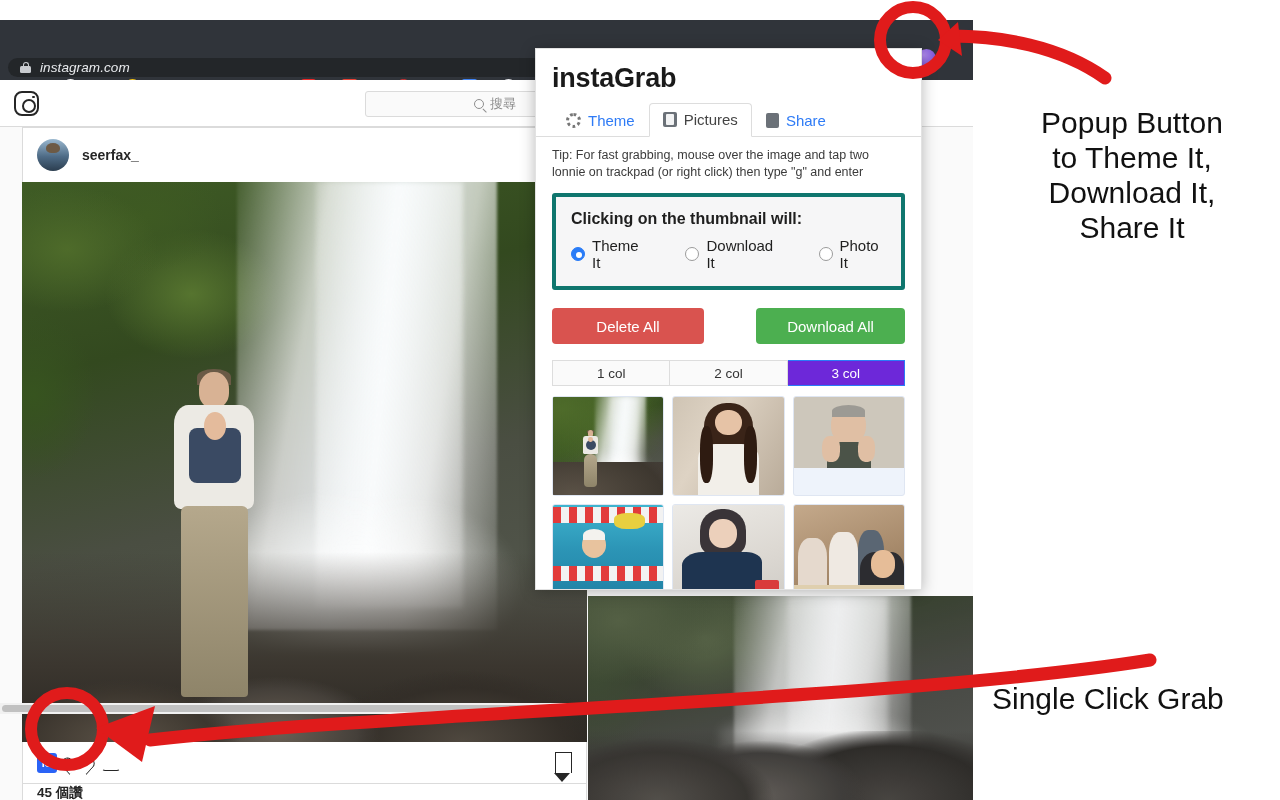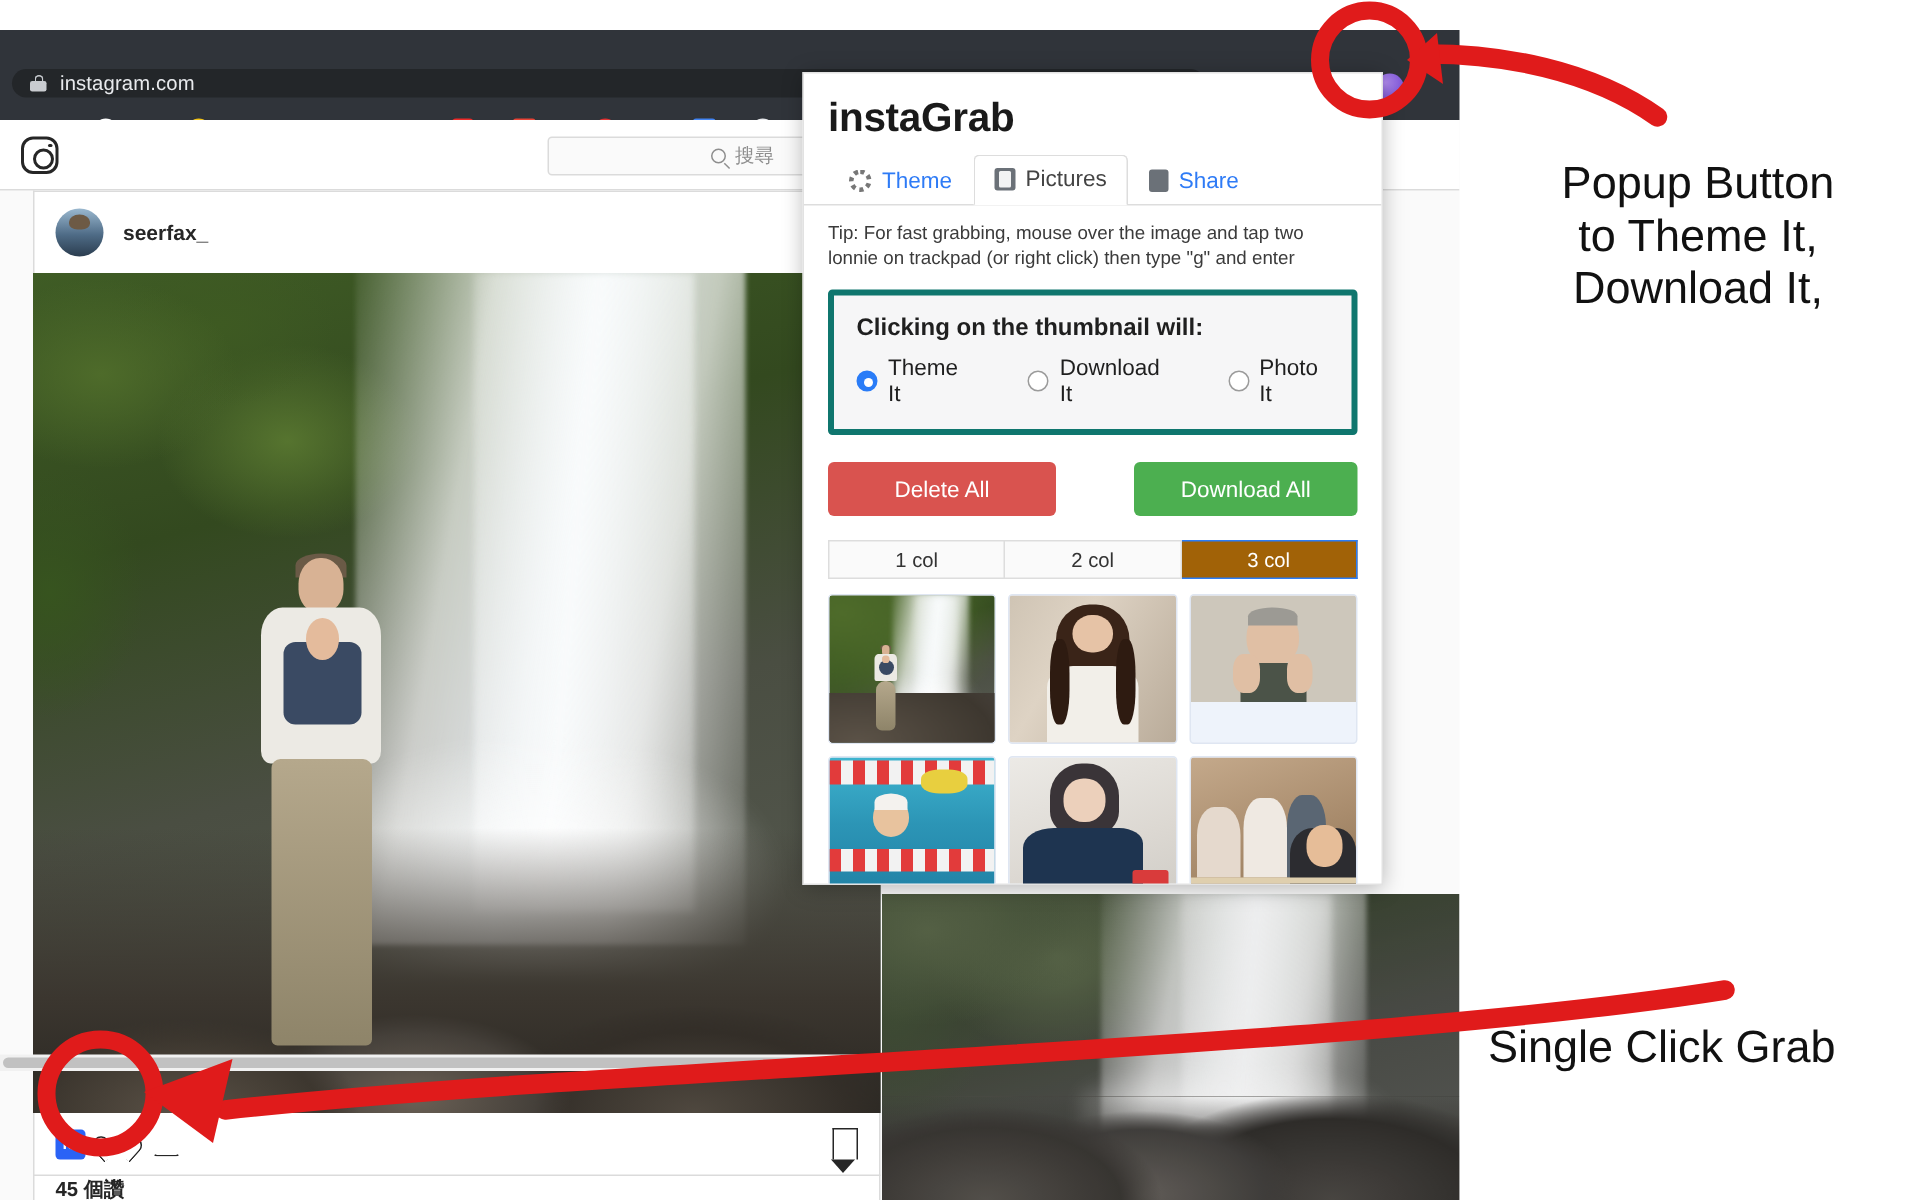--- a/index.html
+++ b/index.html
@@ -3,23 +3,23 @@
 <meta charset="utf-8">
 <style>
   * { box-sizing: border-box; margin:0; padding:0; }
   html,body { width:1280px; height:800px; overflow:hidden; background:#fff;
     font-family:"Liberation Sans", sans-serif; }
   #stage { position:relative; width:1280px; height:800px; background:#fff; }
 
   
   .chrome { position:absolute; left:0; top:20px; width:973px; height:60px;
             background:#30343a; }
-  .omnibar { position:absolute; left:8px; top:26px; width:795px; height:19px;
+  .omnibar { position:absolute; left:8px; top:38px; width:795px; height:19px;
              background:#232629; border-radius:13px; display:flex; align-items:center;
-             padding:0 12px; }
+             padding:0 12px;font-style:italic; }
   .lock { width:11px; height:11px; position:relative; flex:0 0 auto; margin-right:9px; }
   .lock .body { position:absolute; left:0; bottom:0; width:11px; height:7px;
                 background:#c9ccd0; border-radius:1.5px; }
   .lock .sh { position:absolute; left:2.5px; top:0; width:6px; height:6px;
               border:1.6px solid #c9ccd0; border-bottom:none;
               border-radius:3px 3px 0 0; }
   .urltext { color:#e8eaed; font-size:13.5px; letter-spacing:.1px; }
 
   .omni-right { position:absolute; top:26px; left:806px; width:160px; height:25px;
                 display:flex; align-items:center; gap:9px; }
@@ -198,21 +198,21 @@
   .btn { height:36px; border-radius:4px; color:#fff; font-size:15px;
          display:flex; align-items:center; justify-content:center; cursor:pointer; }
   .btn.green { background:#4caf50; width:149px; }
   .btn.red { background:#d9534f; width:152px; }
 
   .colbtns { display:flex; margin:16px 16px 0; }
   .colbtn { flex:1; height:26px; display:flex; align-items:center;
             justify-content:center; font-size:13.5px; color:#333;
             background:#fafafa; border:1px solid #ddd; cursor:pointer; }
   .colbtn + .colbtn { border-left:none; }
-  .colbtn.active { background:#a16207; color:#fff; border-color:#2a7cf7; }
+  .colbtn.active { background:#6d28d9; color:#fff; border-color:#2a7cf7; }
 
   .grid { display:grid; grid-template-columns:repeat(3,1fr); gap:8px;
           padding:10px 16px 16px; }
   .cell { height:100px; background:#eef3fb; border:1px solid #dfe6f2;
           border-radius:3px; overflow:hidden; position:relative; }
 
   
   .annot-text { position:absolute; color:#111; font-size:30px; line-height:35px;
                 font-family:"Liberation Sans", sans-serif; }
   svg.overlay { position:absolute; left:0; top:0; width:1280px; height:800px;
@@ -467,17 +467,18 @@
     <circle cx="67" cy="729" r="36" fill="none" stroke="#e01b1b" stroke-width="12"></circle>
 
     <path d="M 1150 660 C 900 700, 400 712, 150 740" fill="none" stroke="#e01b1b" stroke-width="13" stroke-linecap="round"></path>
     <path d="M 96 728 L 155 706 L 142 762 Z" fill="#e01b1b"></path>
   </svg>
 
   <div class="annot-text" style="left:987px; top:105px; width:290px;text-align:center;">
     <div>Popup Button</div>
     <div>to Theme It,</div>
     <div>Download It,</div>
+    <div>Share It</div>
   </div>
 
   <div class="annot-text" style="left:992px; top:681px; width:285px;">Single Click Grab</div>
 
 </div>
 
 </body></html>

